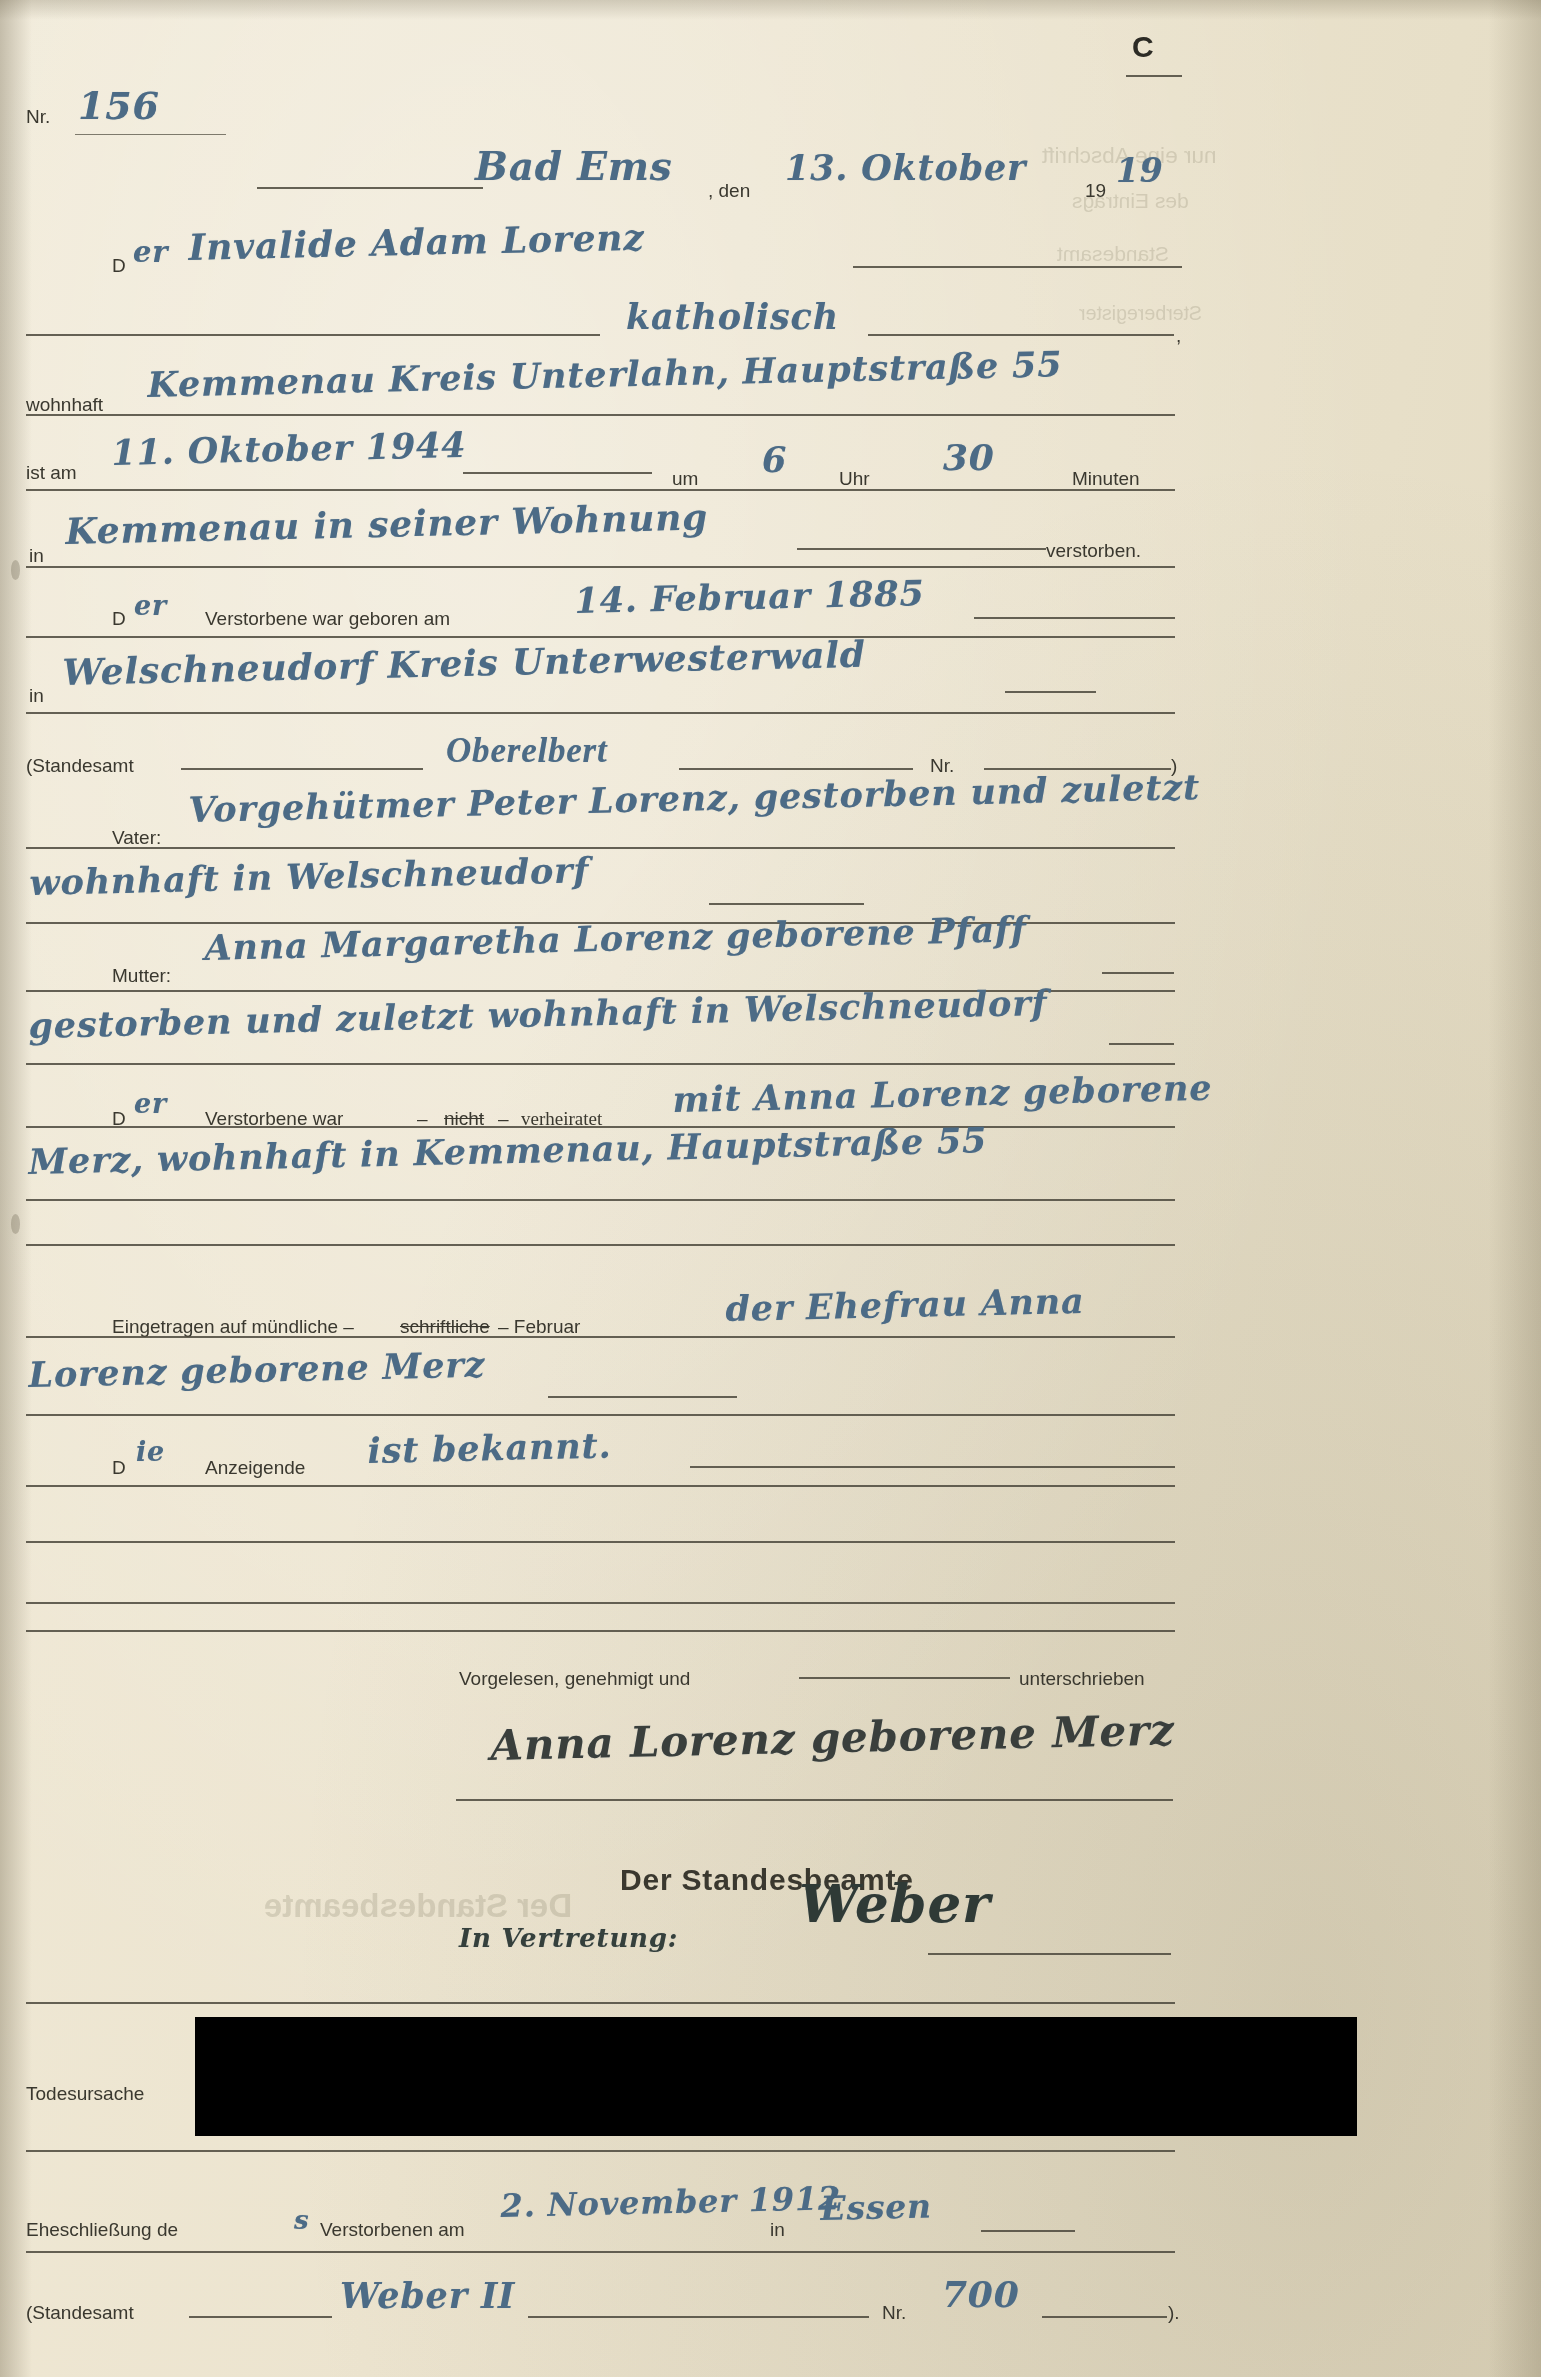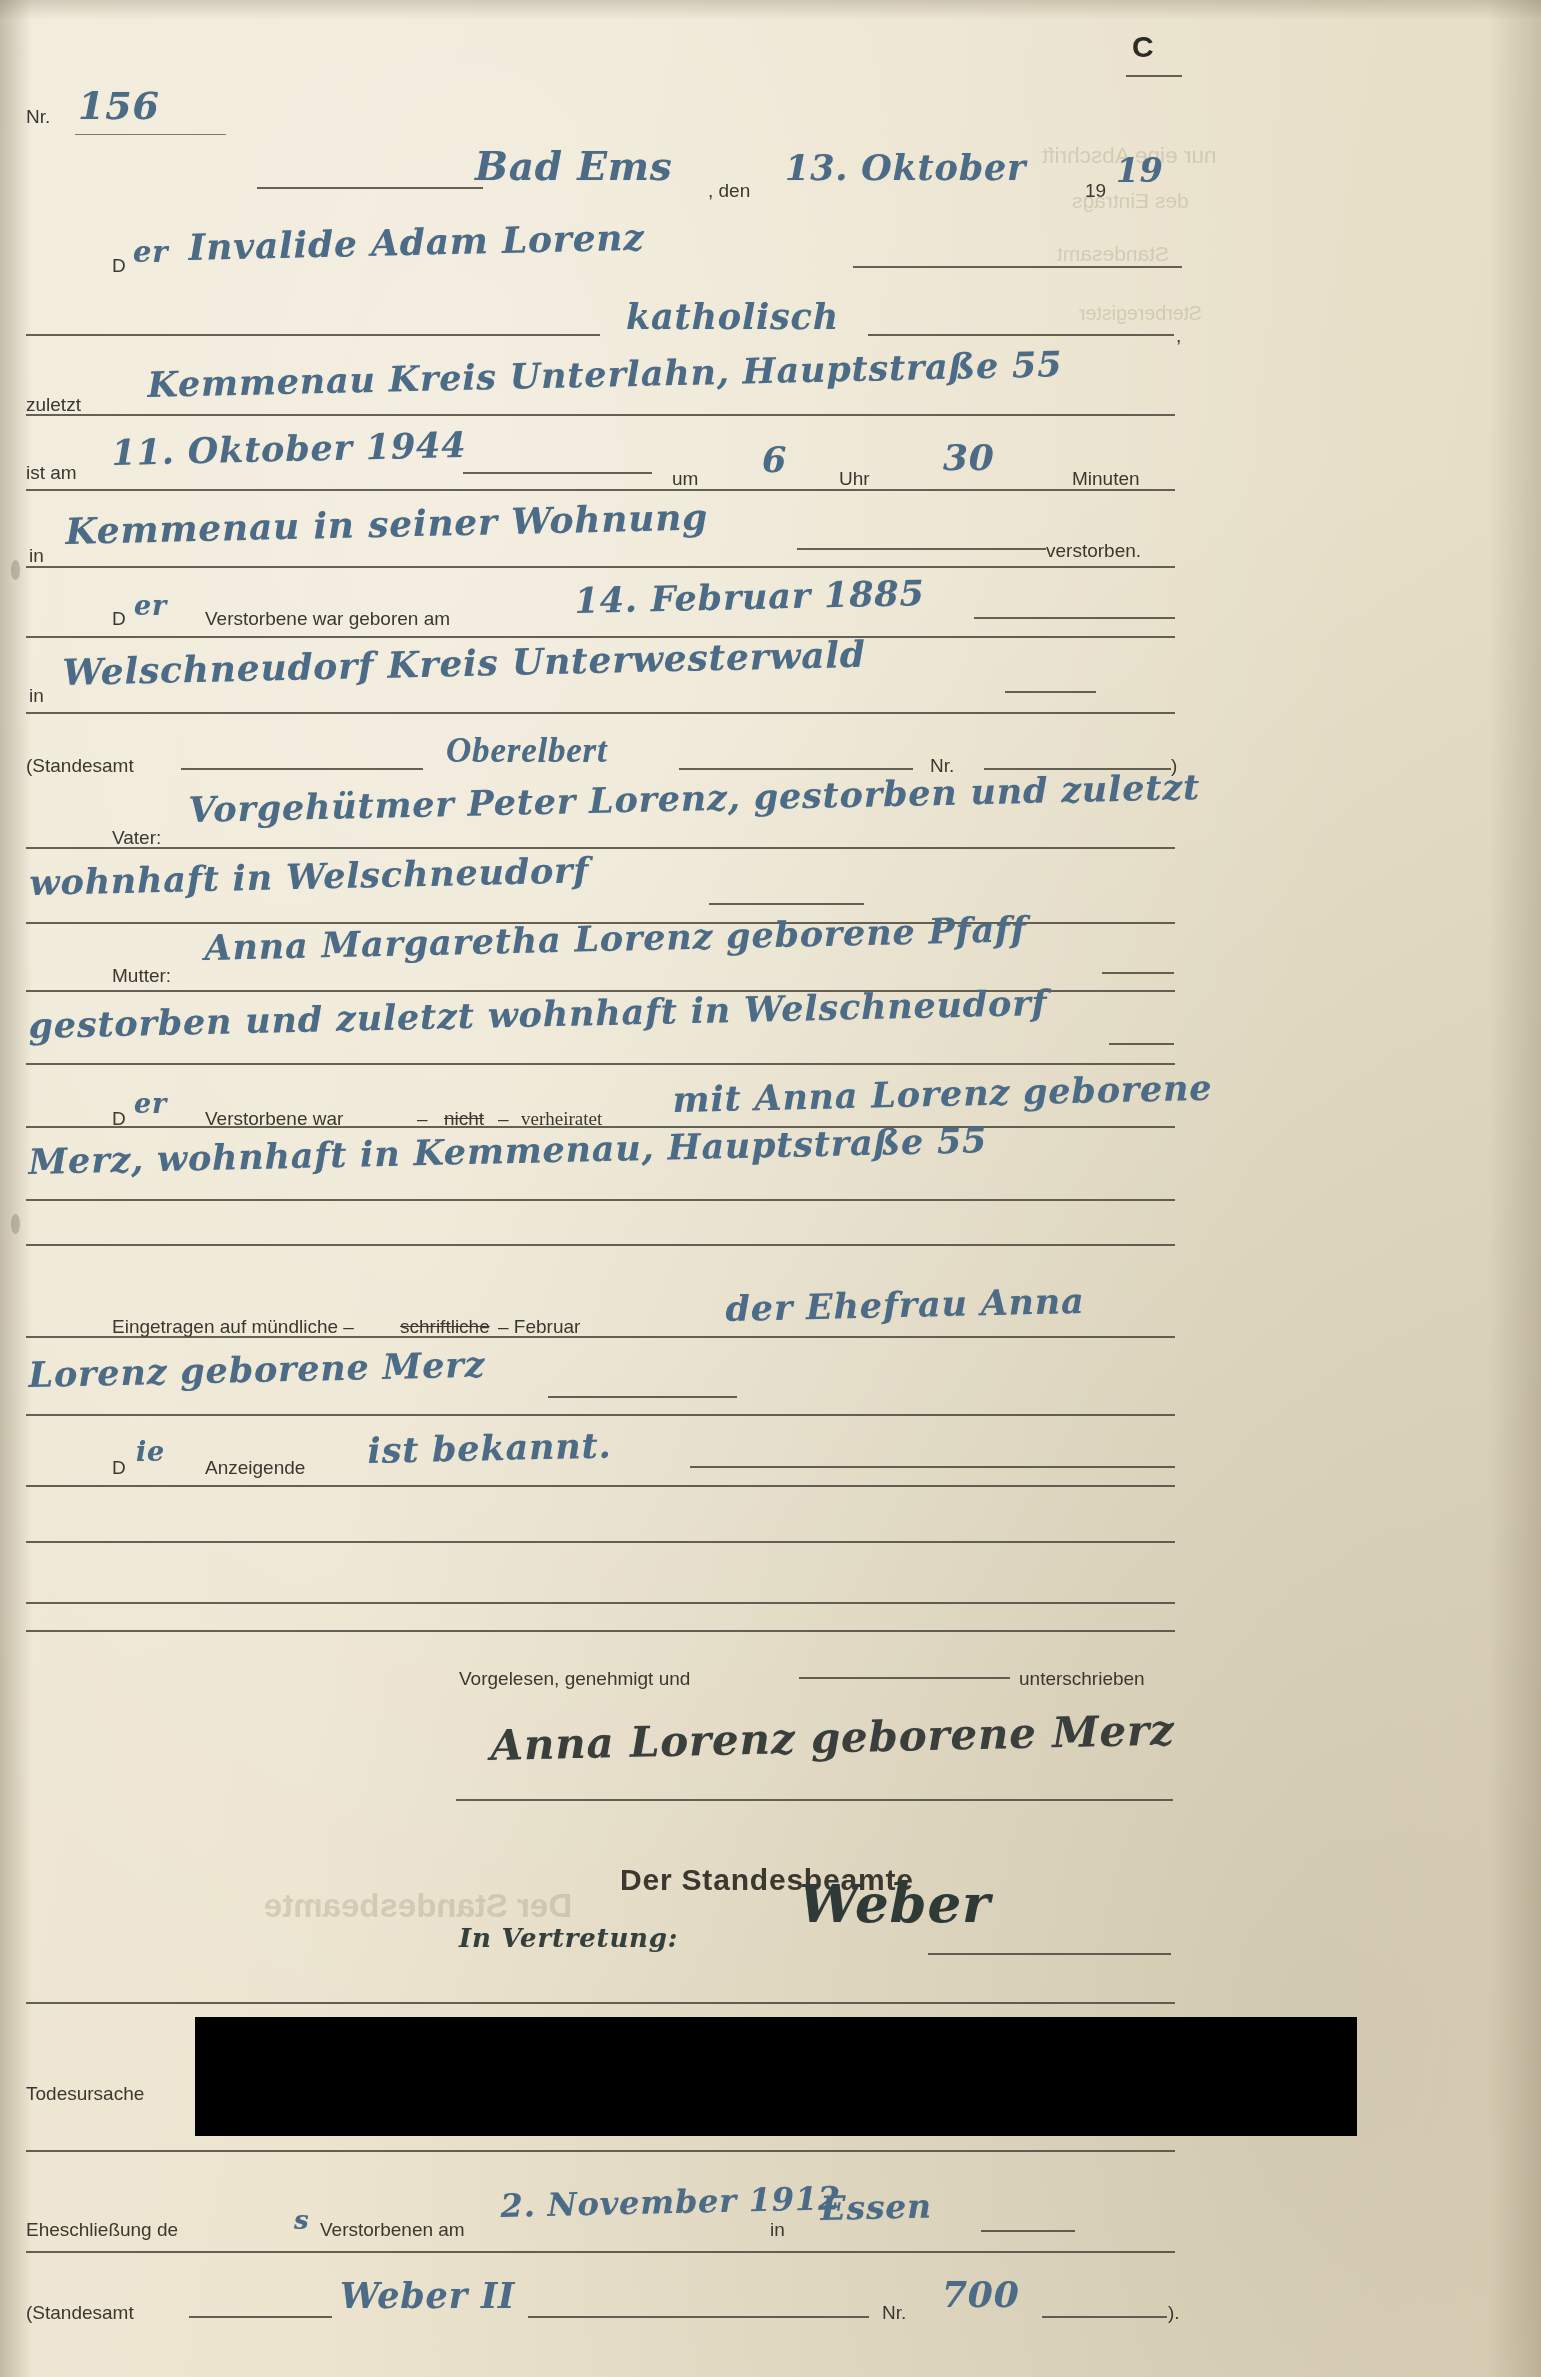--- a/index.html
+++ b/index.html
@@ -144,21 +144,21 @@
   <div class="printed" style="left:112px; top:255px;">D</div>
   <div class="hw" style="left:133px; top:235px; font-size:29px;">er</div>
   <div class="hw slant1" style="left:189px; top:226px; font-size:36px;">Invalide Adam Lorenz</div>
   <div class="rule" style="left:853px; top:266px; width:329px;"></div>
 
   <div class="rule" style="left:26px; top:334px; width:574px;"></div>
   <div class="hw" style="left:626px; top:296px; font-size:35px;">katholisch</div>
   <div class="rule" style="left:868px; top:334px; width:306px;"></div>
   <div class="printed" style="left:1176px; top:325px;">,</div>
 
-  <div class="printed" style="left:26px; top:394px;">zuletzt</div>
+  <div class="printed" style="left:26px; top:394px;">wohnhaft</div>
   <div class="hw slant1" style="left:148px; top:364px; font-size:35px;">Kemmenau Kreis Unterlahn, Hauptstraße 55</div>
   <div class="rule" style="left:26px; top:414px; width:1149px;"></div>
 
   <div class="printed" style="left:26px; top:462px;">ist am</div>
   <div class="hw slant1" style="left:112px; top:432px; font-size:35px;">11. Oktober 1944</div>
   <div class="rule" style="left:463px; top:472px; width:189px;"></div>
   <div class="printed" style="left:672px; top:468px;">um</div>
   <div class="hw" style="left:762px; top:439px; font-size:35px;">6</div>
   <div class="printed" style="left:839px; top:468px;">Uhr</div>
   <div class="hw" style="left:943px; top:436px; font-size:36px;">30</div>

